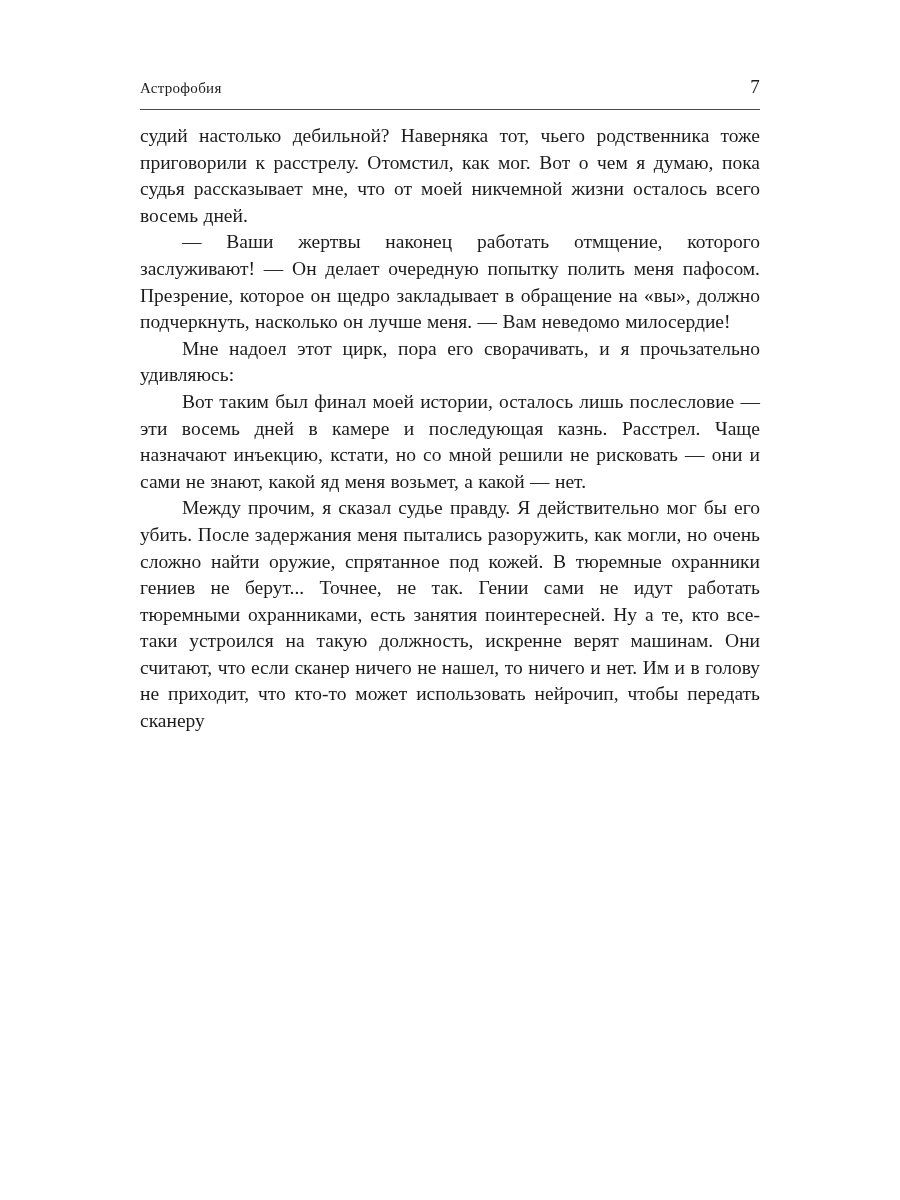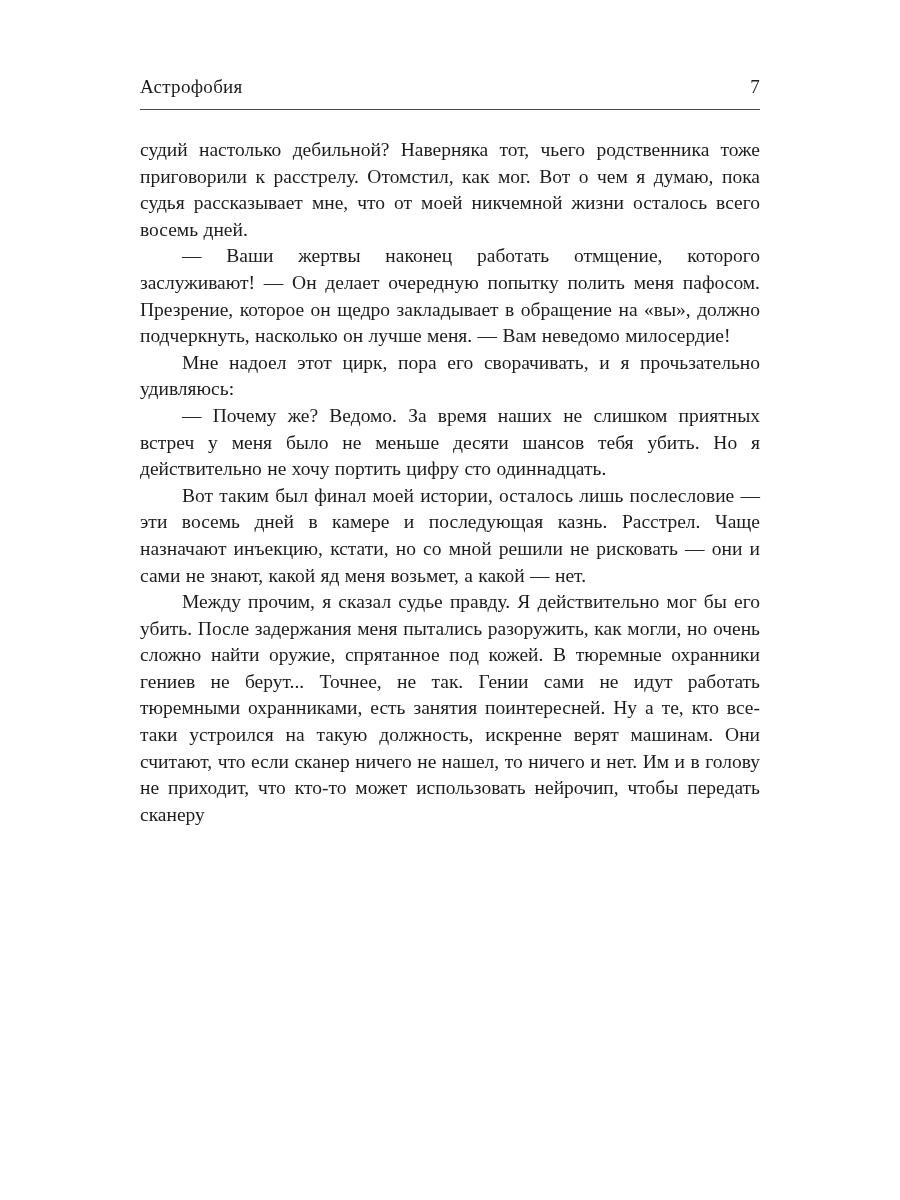--- a/index.html
+++ b/index.html
@@ -21,27 +21,27 @@
   .header {
     display: flex;
     justify-content: space-between;
     align-items: baseline;
     font-size: 19px;
     letter-spacing: 0.3px;
     padding-bottom: 11px;
     border-bottom: 1px solid #4a4a4a;
   }
   .header .running-title {
-    font-size: 19px;
+    font-size: 15px;
   }
   .header .page-number {
     font-size: 19px;
   }
   .content {
-    margin-top: 27px;
+    margin-top: 13px;
   }
   .content p {
     margin: 0;
     font-size: 19.5px;
     line-height: 26.6px;
     text-align: justify;
     hyphens: manual;
     word-spacing: 0.5px;
   }
   .content p.indent {
@@ -53,17 +53,16 @@
 
 <div class="page">
   <div class="header">
     <span class="running-title">Астрофобия</span>
     <span class="page-number">7</span>
   </div>
   <div class="content">
       <p class="">судий настолько дебильной? Наверняка тот, чьего род­ственника тоже приговорили к расстрелу. Отомстил, как мог. Вот о чем я думаю, пока судья рассказывает мне, что от моей никчемной жизни осталось всего восемь дней.</p>
       <p class="indent">— Ваши жертвы наконец работать отмщение, которого заслуживают! — Он делает очередную попытку полить меня пафосом. Презрение, которое он щедро закладывает в об­ращение на «вы», должно подчеркнуть, насколько он лучше меня. — Вам неведомо милосердие!</p>
       <p class="indent">Мне надоел этот цирк, пора его сворачивать, и я прочь­зательно удивляюсь:</p>
-      <p class="indent">— Почему же? Ведомо. За время наших не слишком при­ятных встреч у меня было не меньше десяти шансов тебя убить. Но я действительно не хочу портить цифру сто один­надцать.</p>
       <p class="indent">Вот таким был финал моей истории, осталось лишь по­слесловие — эти восемь дней в камере и последующая казнь. Расстрел. Чаще назначают инъекцию, кстати, но со мной решили не рисковать — они и сами не знают, какой яд меня возьмет, а какой — нет.</p>
       <p class="indent">Между прочим, я сказал судье правду. Я действительно мог бы его убить. После задержания меня пытались разо­ружить, как могли, но очень сложно найти оружие, спря­танное под кожей. В тюремные охранники гениев не бе­рут... Точнее, не так. Гении сами не идут работать тюремными охранниками, есть занятия поинтересней. Ну а те, кто все-таки устроился на такую должность, искренне верят машинам. Они считают, что если сканер ничего не нашел, то ничего и нет. Им и в голову не приходит, что кто-то может использовать нейрочип, чтобы передать сканеру</p>
     </div>
 </div>
 
 </body></html>

